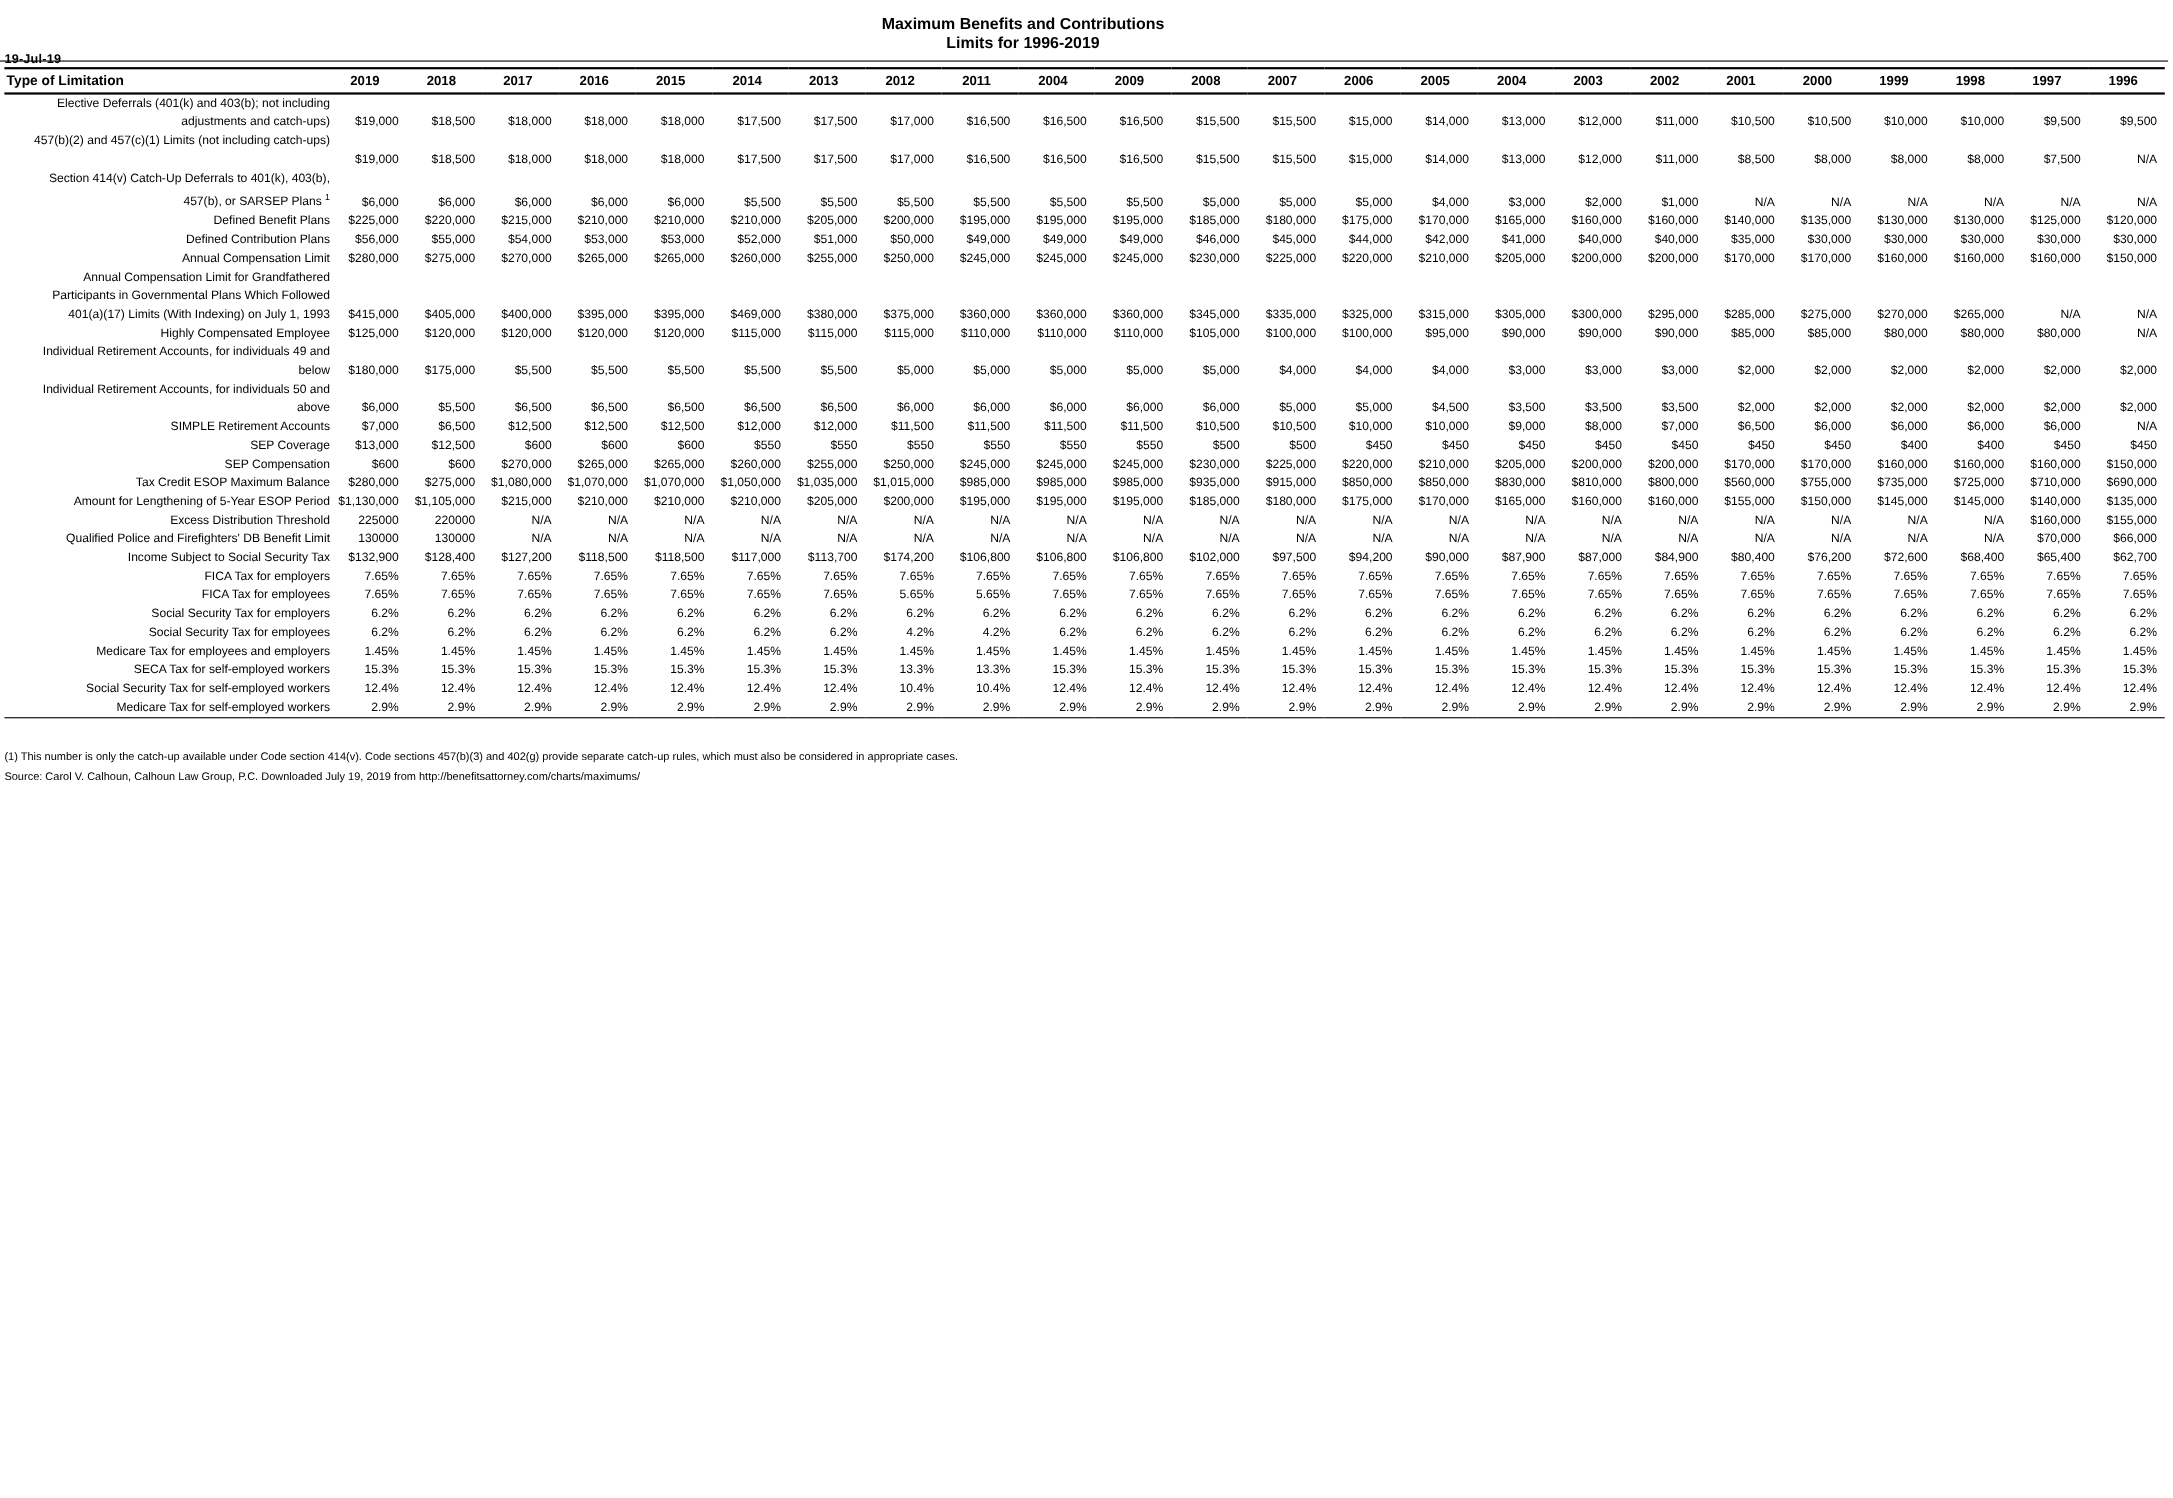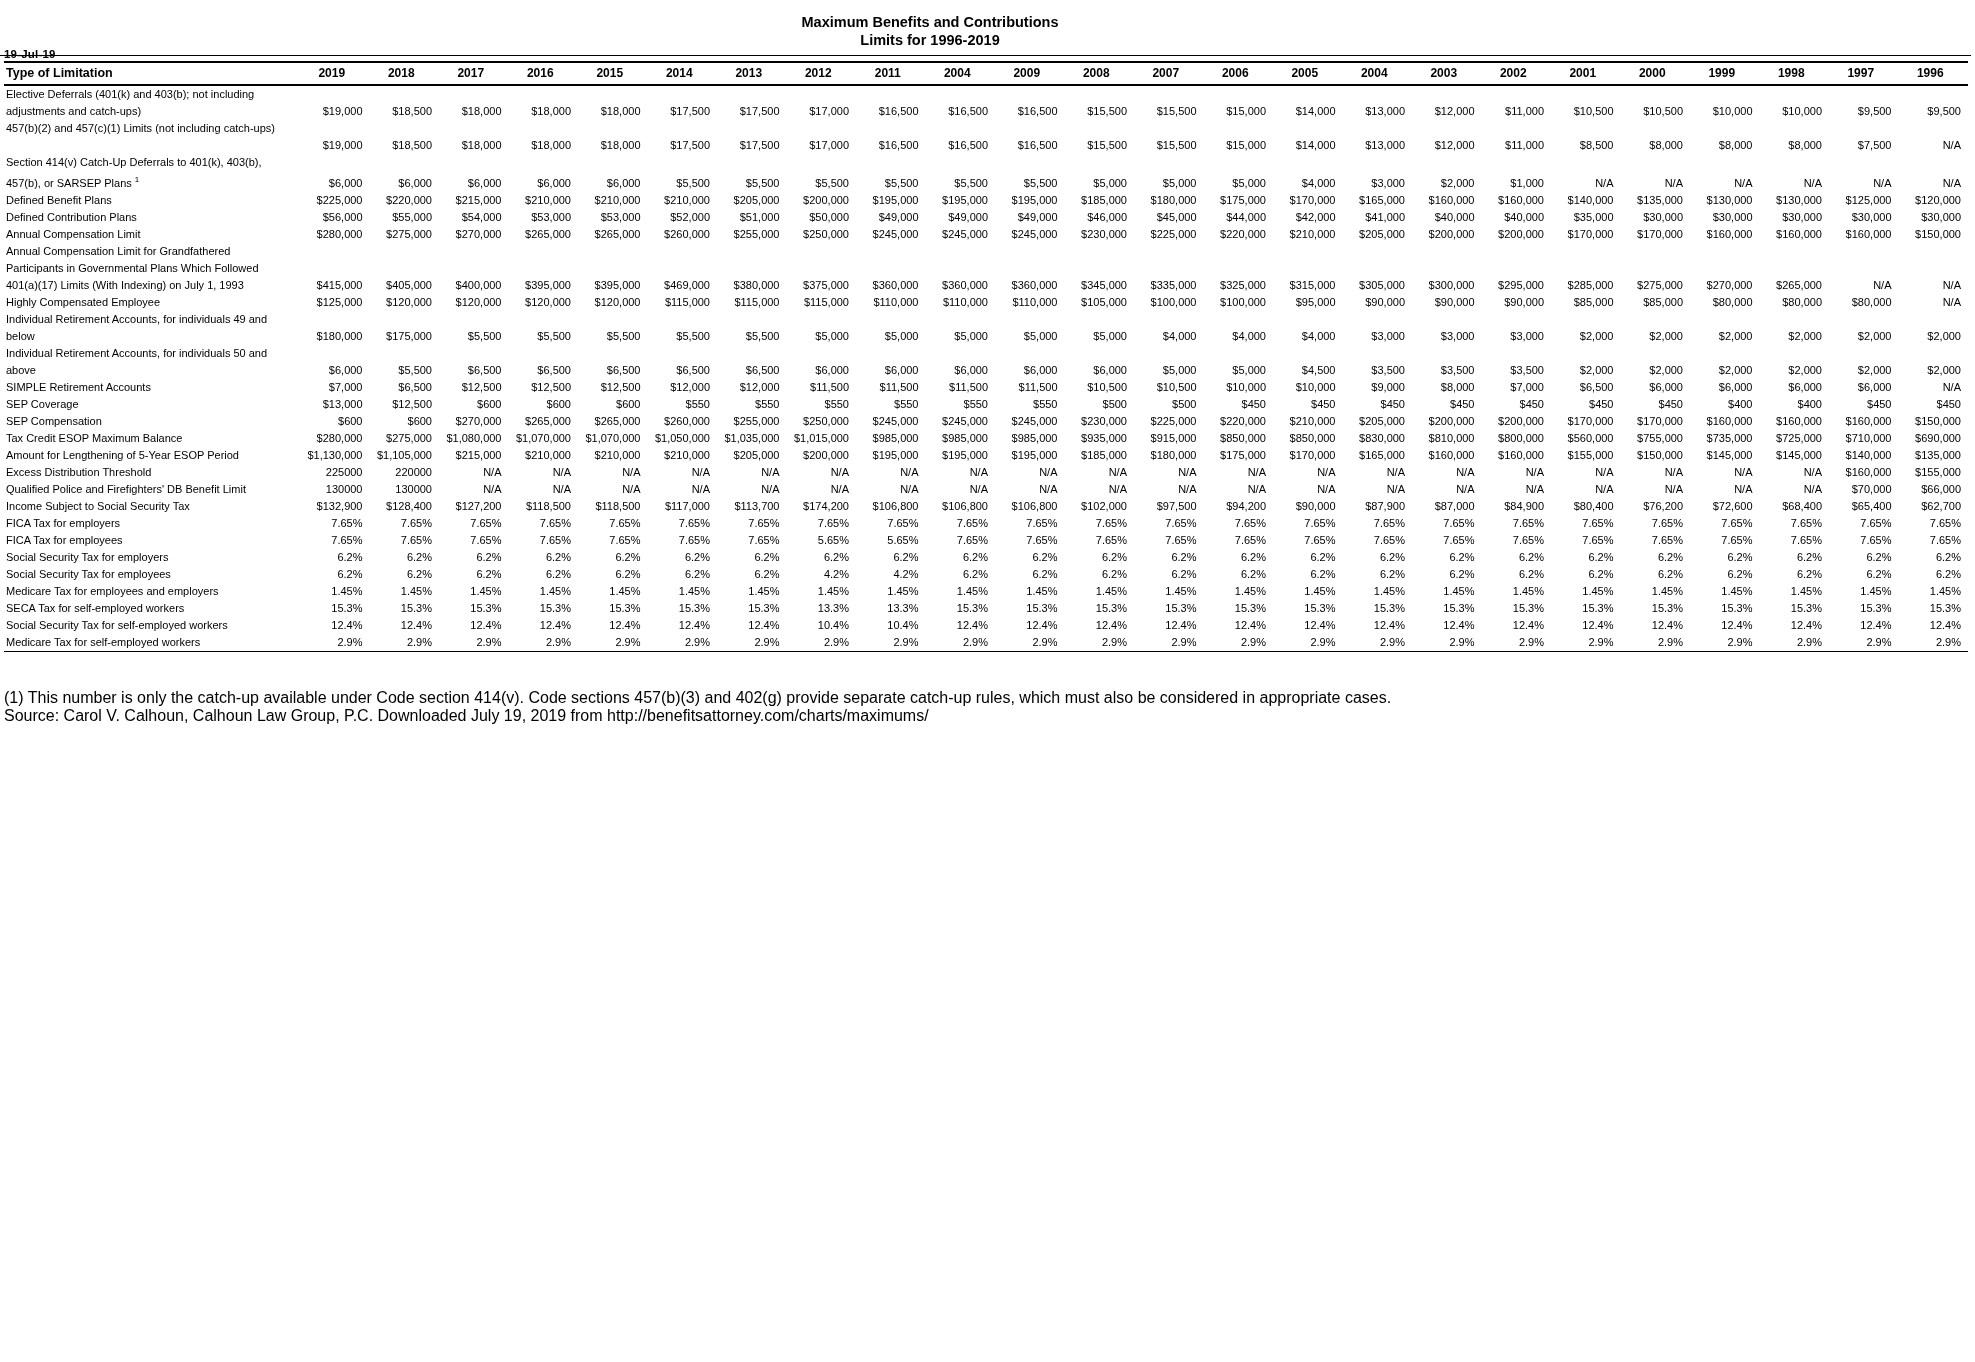--- a/index.html
+++ b/index.html
@@ -62,25 +62,25 @@
     text-align: right;
     vertical-align: bottom;
     padding: 0 7px 0 0;
     overflow: visible;
   }
   table.limits td.lab {
     text-align: left;
     vertical-align: top;
     padding: 0 0 0 2px;
   }
-  table.limits td.lab .lbl { white-space: pre; }
+  table.limits td.lab .lbl { white-space: pre; text-align: right; }
   table.limits td.lab sup { font-size: 8px; }
   .foot {
-    margin: 37px 0 0 4px;
-    font-size: 16px;
+    margin: 27px 0 0 4px;
+    font-size: 10px;
     line-height: 18px;
   }
 </style>
 </head>
 <body>
 
 <div class="date">19-Jul-19</div>
 
 <div class="titles">
   <div>Maximum Benefits and Contributions</div>

